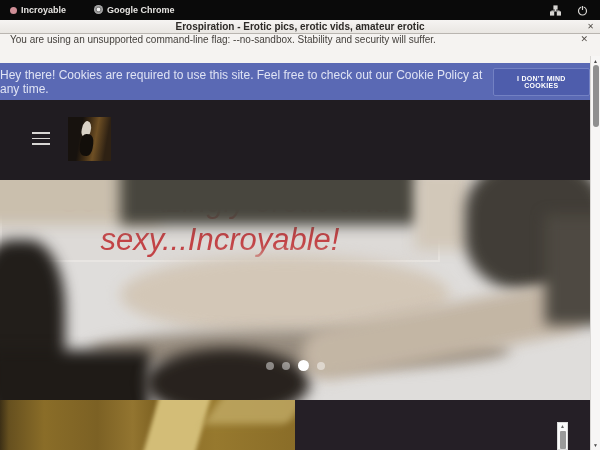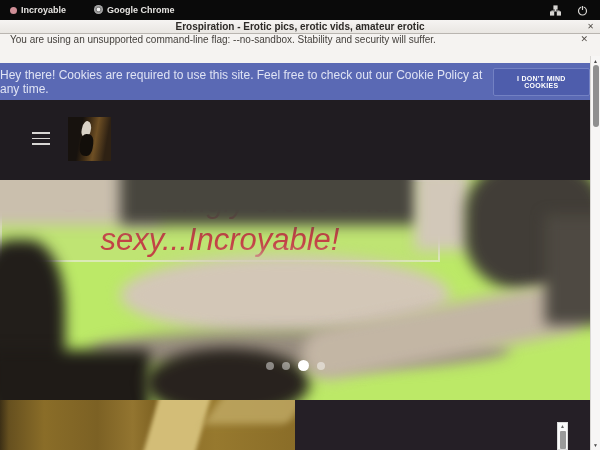--- a/index.html
+++ b/index.html
@@ -38,21 +38,21 @@
         background:linear-gradient(100deg,#17120e 30%,#3c2a14 45%,#6e4f24 62%,#2e2113 85%);}
   .logo .fig{position:absolute;left:14px;top:4px;width:9px;height:16px;background:#d9d2c6;border-radius:45% 55% 40% 40%;transform:rotate(14deg);}
   .logo .fig2{position:absolute;left:12px;top:17px;width:13px;height:22px;background:#120e0a;border-radius:40%;transform:rotate(8deg);}
   .nav{left:0;top:100px;width:590px;height:80px;pointer-events:none;}
   .nav-item{position:absolute;display:flex;align-items:center;gap:6px;color:#fff;font-size:7.5px;font-weight:bold;font-style:italic;letter-spacing:1px;cursor:pointer;pointer-events:auto;}
   .nav-login{right:90px;top:133px;}
   .nav-join{right:35px;top:132px;}
   .nav-item svg{display:block;}
 
   
-  .hero{left:0;top:180px;width:590px;height:220px;background:#bef264;overflow:hidden;}
+  .hero{left:0;top:180px;width:590px;height:220px;background:#e5e5e5;overflow:hidden;}
   .hero .blob{position:absolute;filter:blur(7px);}
   .quotebox{left:75px;top:56px;width:436px;height:78px;border:2px solid rgba(250,250,248,.55);background:rgba(215,208,200,.14);display:flex;flex-direction:column;align-items:center;justify-content:center;}
   .quote{font-size:31px;line-height:38px;font-style:italic;color:#c5393f;text-align:center;white-space:nowrap;font-family:"Liberation Sans",sans-serif;}
   .dots{left:0;right:0;bottom:29px;display:flex;justify-content:center;align-items:center;gap:8px;position:absolute;}
   .dot{width:8px;height:8px;border-radius:50%;background:rgba(255,255,255,.45);cursor:pointer;}
   .dot.active{width:11px;height:11px;background:#ffffff;}
 
   
   .below{left:0;top:400px;width:590px;height:50px;background:#251f26;}
   .thumb{left:0;top:0;width:295px;height:50px;cursor:pointer;overflow:hidden;position:absolute;

